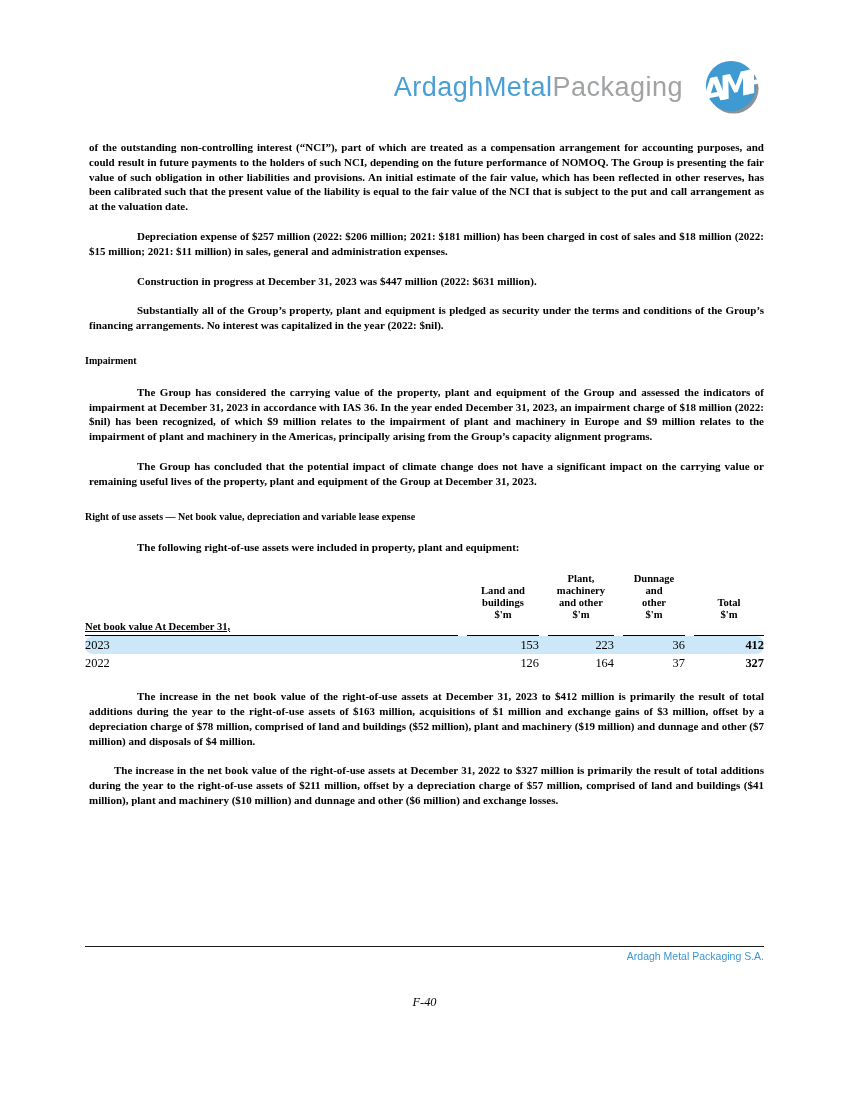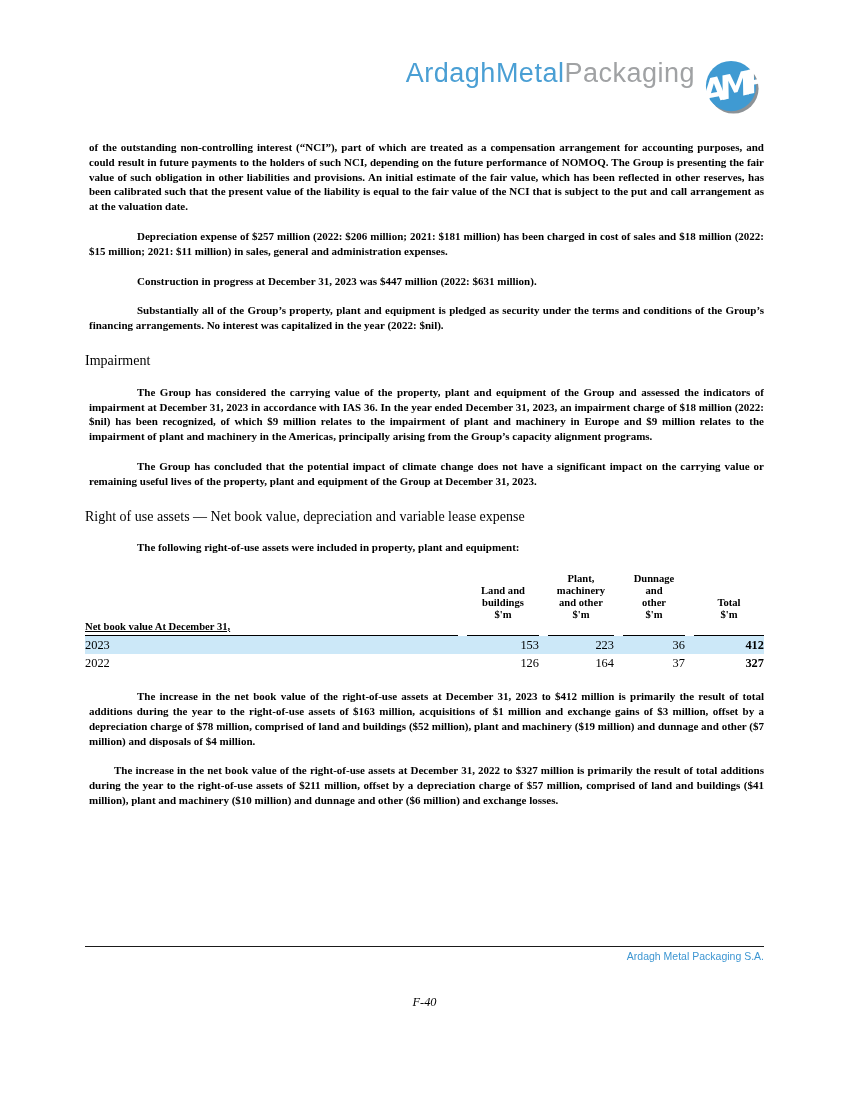--- a/index.html
+++ b/index.html
@@ -8,21 +8,21 @@
     width:849px;height:1100px;
     background:#ffffff;
     font-family:"Liberation Serif", serif;
     color:#000;
     overflow:hidden;
   }
   
   .logo-row{
     position:absolute;
     top:58px;right:88px;
-    display:flex;align-items:flex-start;gap:8px;
+    display:flex;align-items:center;gap:20px;
   }
   .wordmark{
     font-family:"Liberation Sans", sans-serif;
     font-size:27px;font-weight:400;letter-spacing:0.5px;
     white-space:nowrap;
   }
   .wm-blue{color:#4A9FD4;}
   .wm-gray{color:#A0A2A4;}
   .emblem{width:58px;height:58px;display:block;}
   
@@ -30,21 +30,21 @@
     position:absolute;
     left:85px;top:140px;width:679px;
   }
   .para{
     font-size:11px;line-height:14.8px;
     text-align:justify;margin:0 0 15px 4px;font-weight:bold;
   }
   .indent{text-indent:48px;}
   .indent-sm{text-indent:25px;}
   .heading{
-    font-size:14px;line-height:14.8px;font-weight:normal;
+    font-size:10px;line-height:14.8px;font-weight:bold;
     margin:21px 0 16px 0;text-align:left;
   }
   
   .fintable{margin:18px 0 16px 0;}
   .frow{
     display:grid;
     grid-template-columns:1fr 72px 66px 62px 70px;
     column-gap:9px;
     align-items:end;
   }
@@ -53,21 +53,21 @@
     text-align:center;white-space:pre-line;
     border-bottom:1px solid #000;
     padding-bottom:14px;
   }
   .fhead .label-cell{
     text-align:left;white-space:nowrap;
     border-bottom:1.5px solid #000;
     padding-bottom:2px;
     text-decoration:underline;
   }
-  .fdata{align-items:center;}
+  .fdata{align-items:center;border-radius:8px;}
   .fdata .cell{
     font-size:12.4px;line-height:18px;
     text-align:right;
   }
   .fdata .label-cell{text-align:left;}
   .fdata .total{font-weight:bold;}
   .hl{background:#cce8f8;}
   
   .footer-rule{
     position:absolute;left:85px;top:946px;width:679px;height:0;

